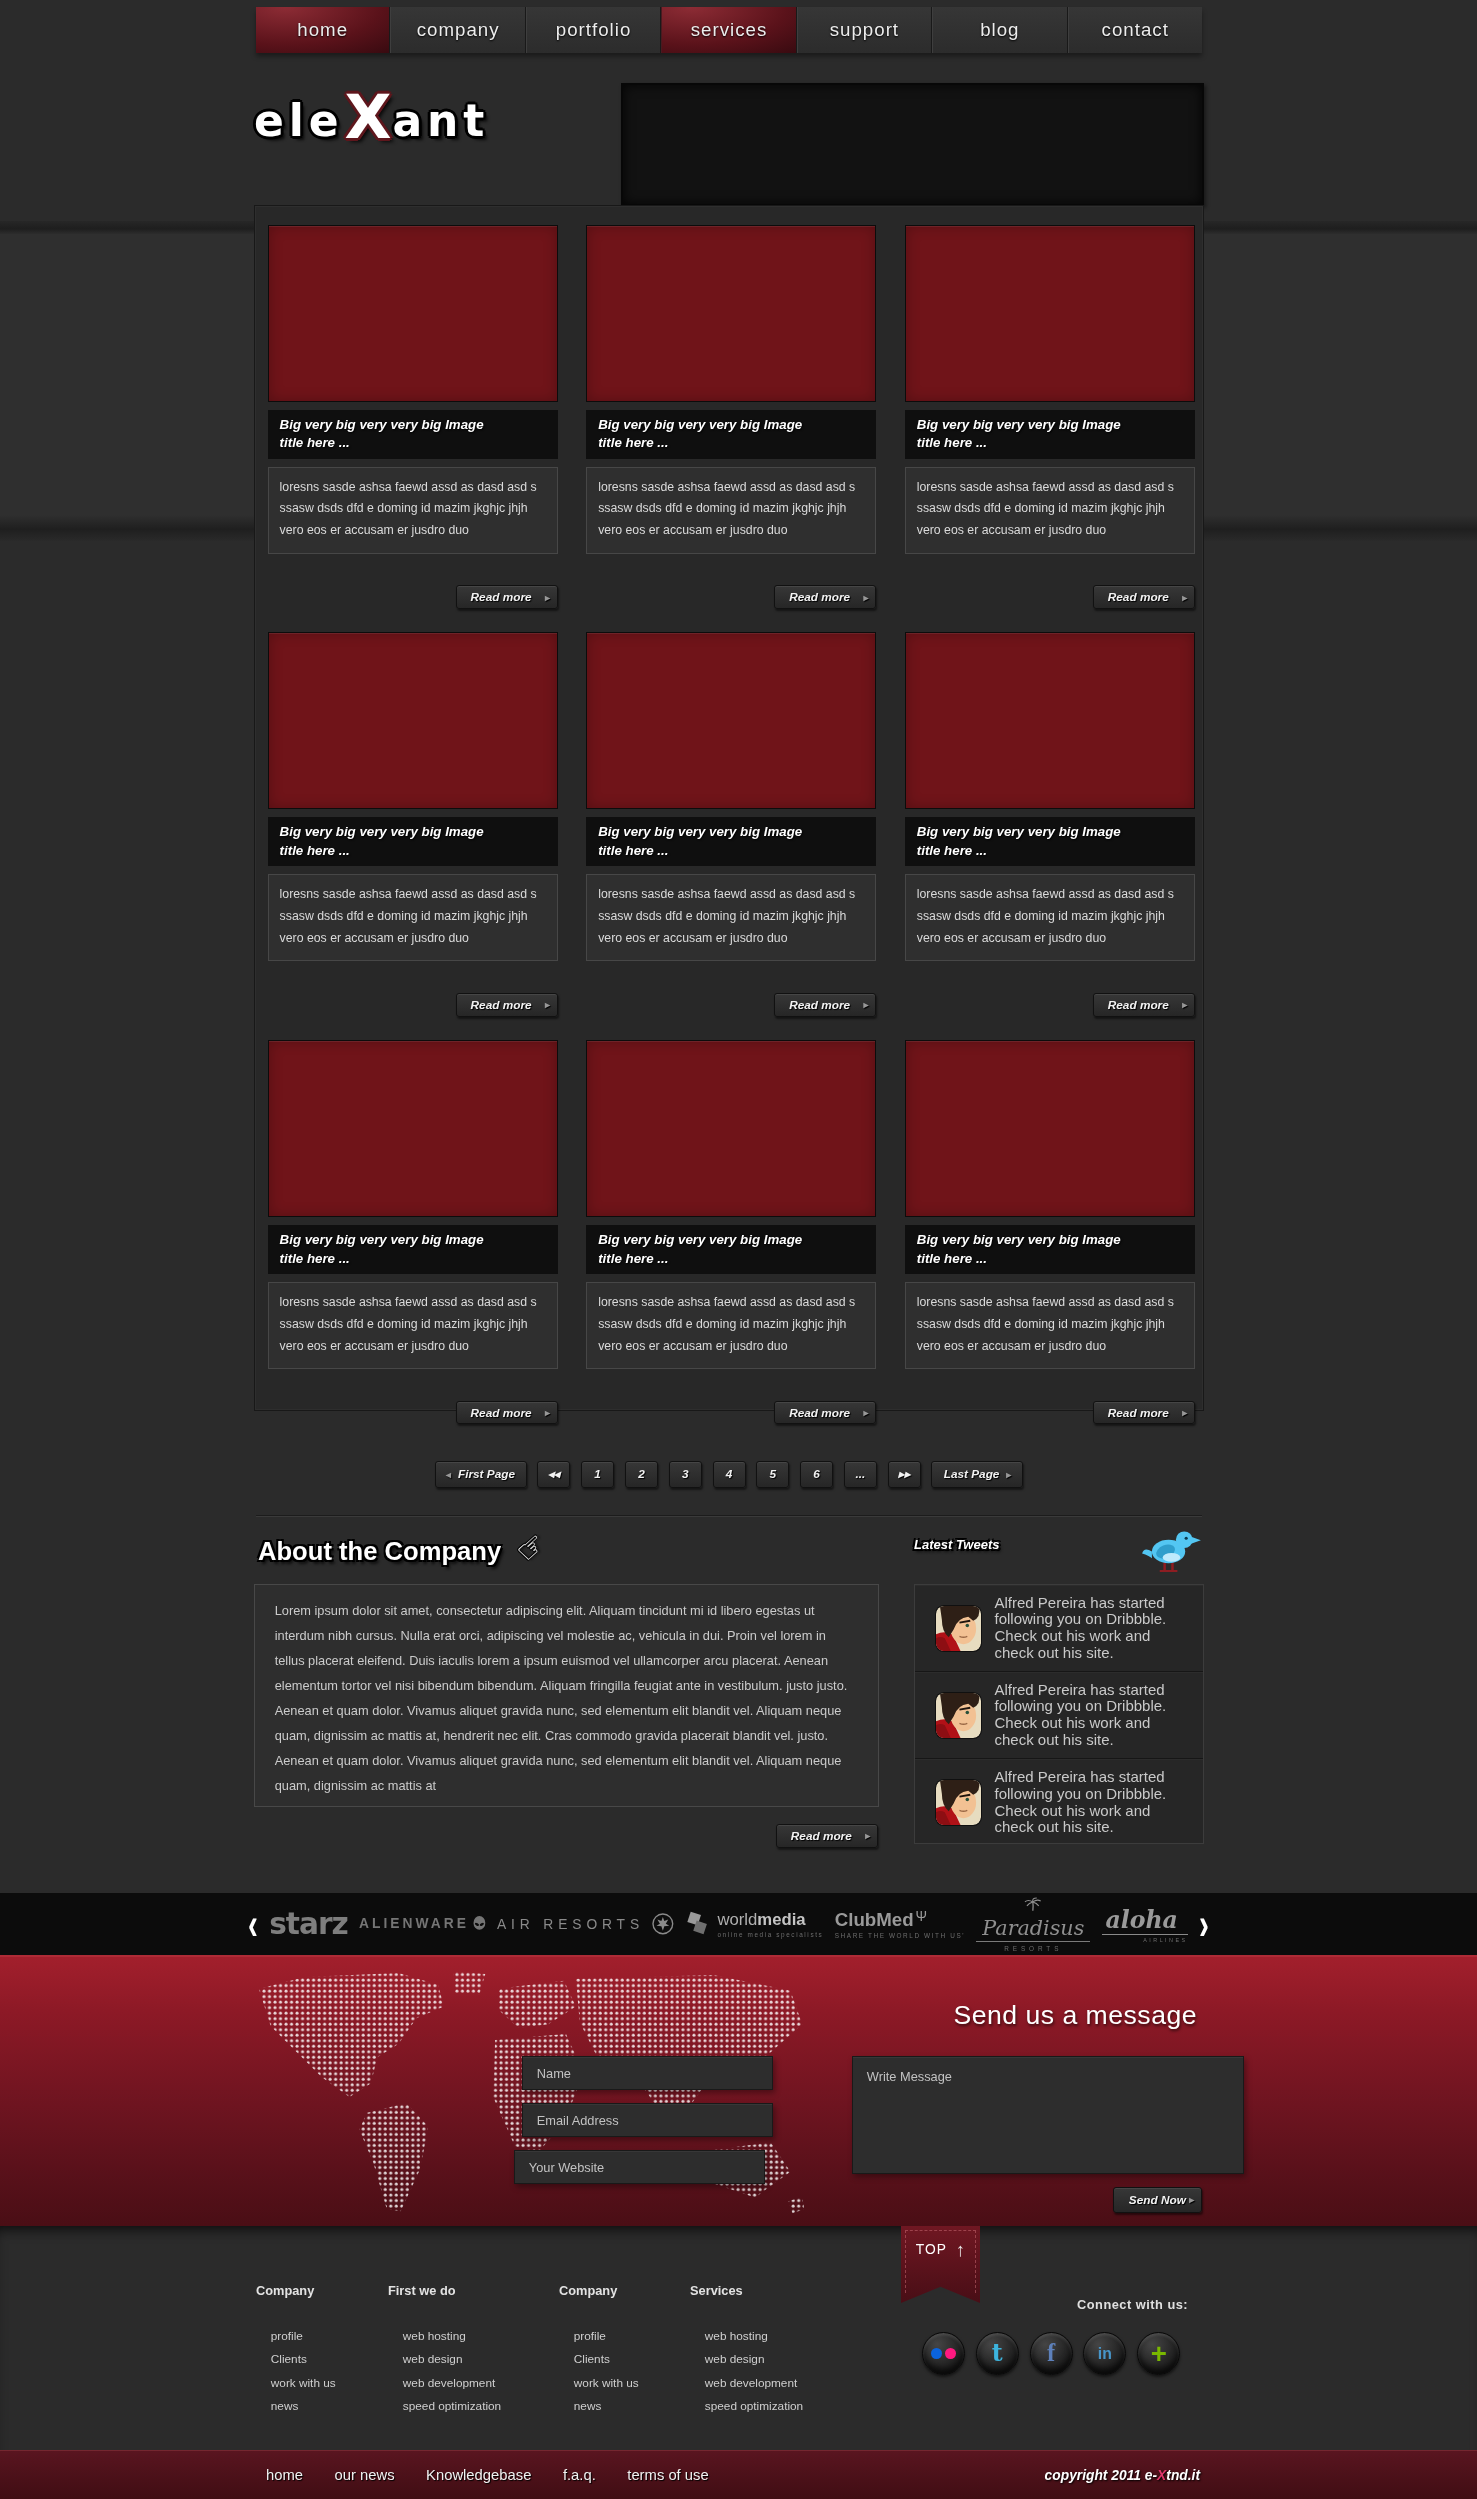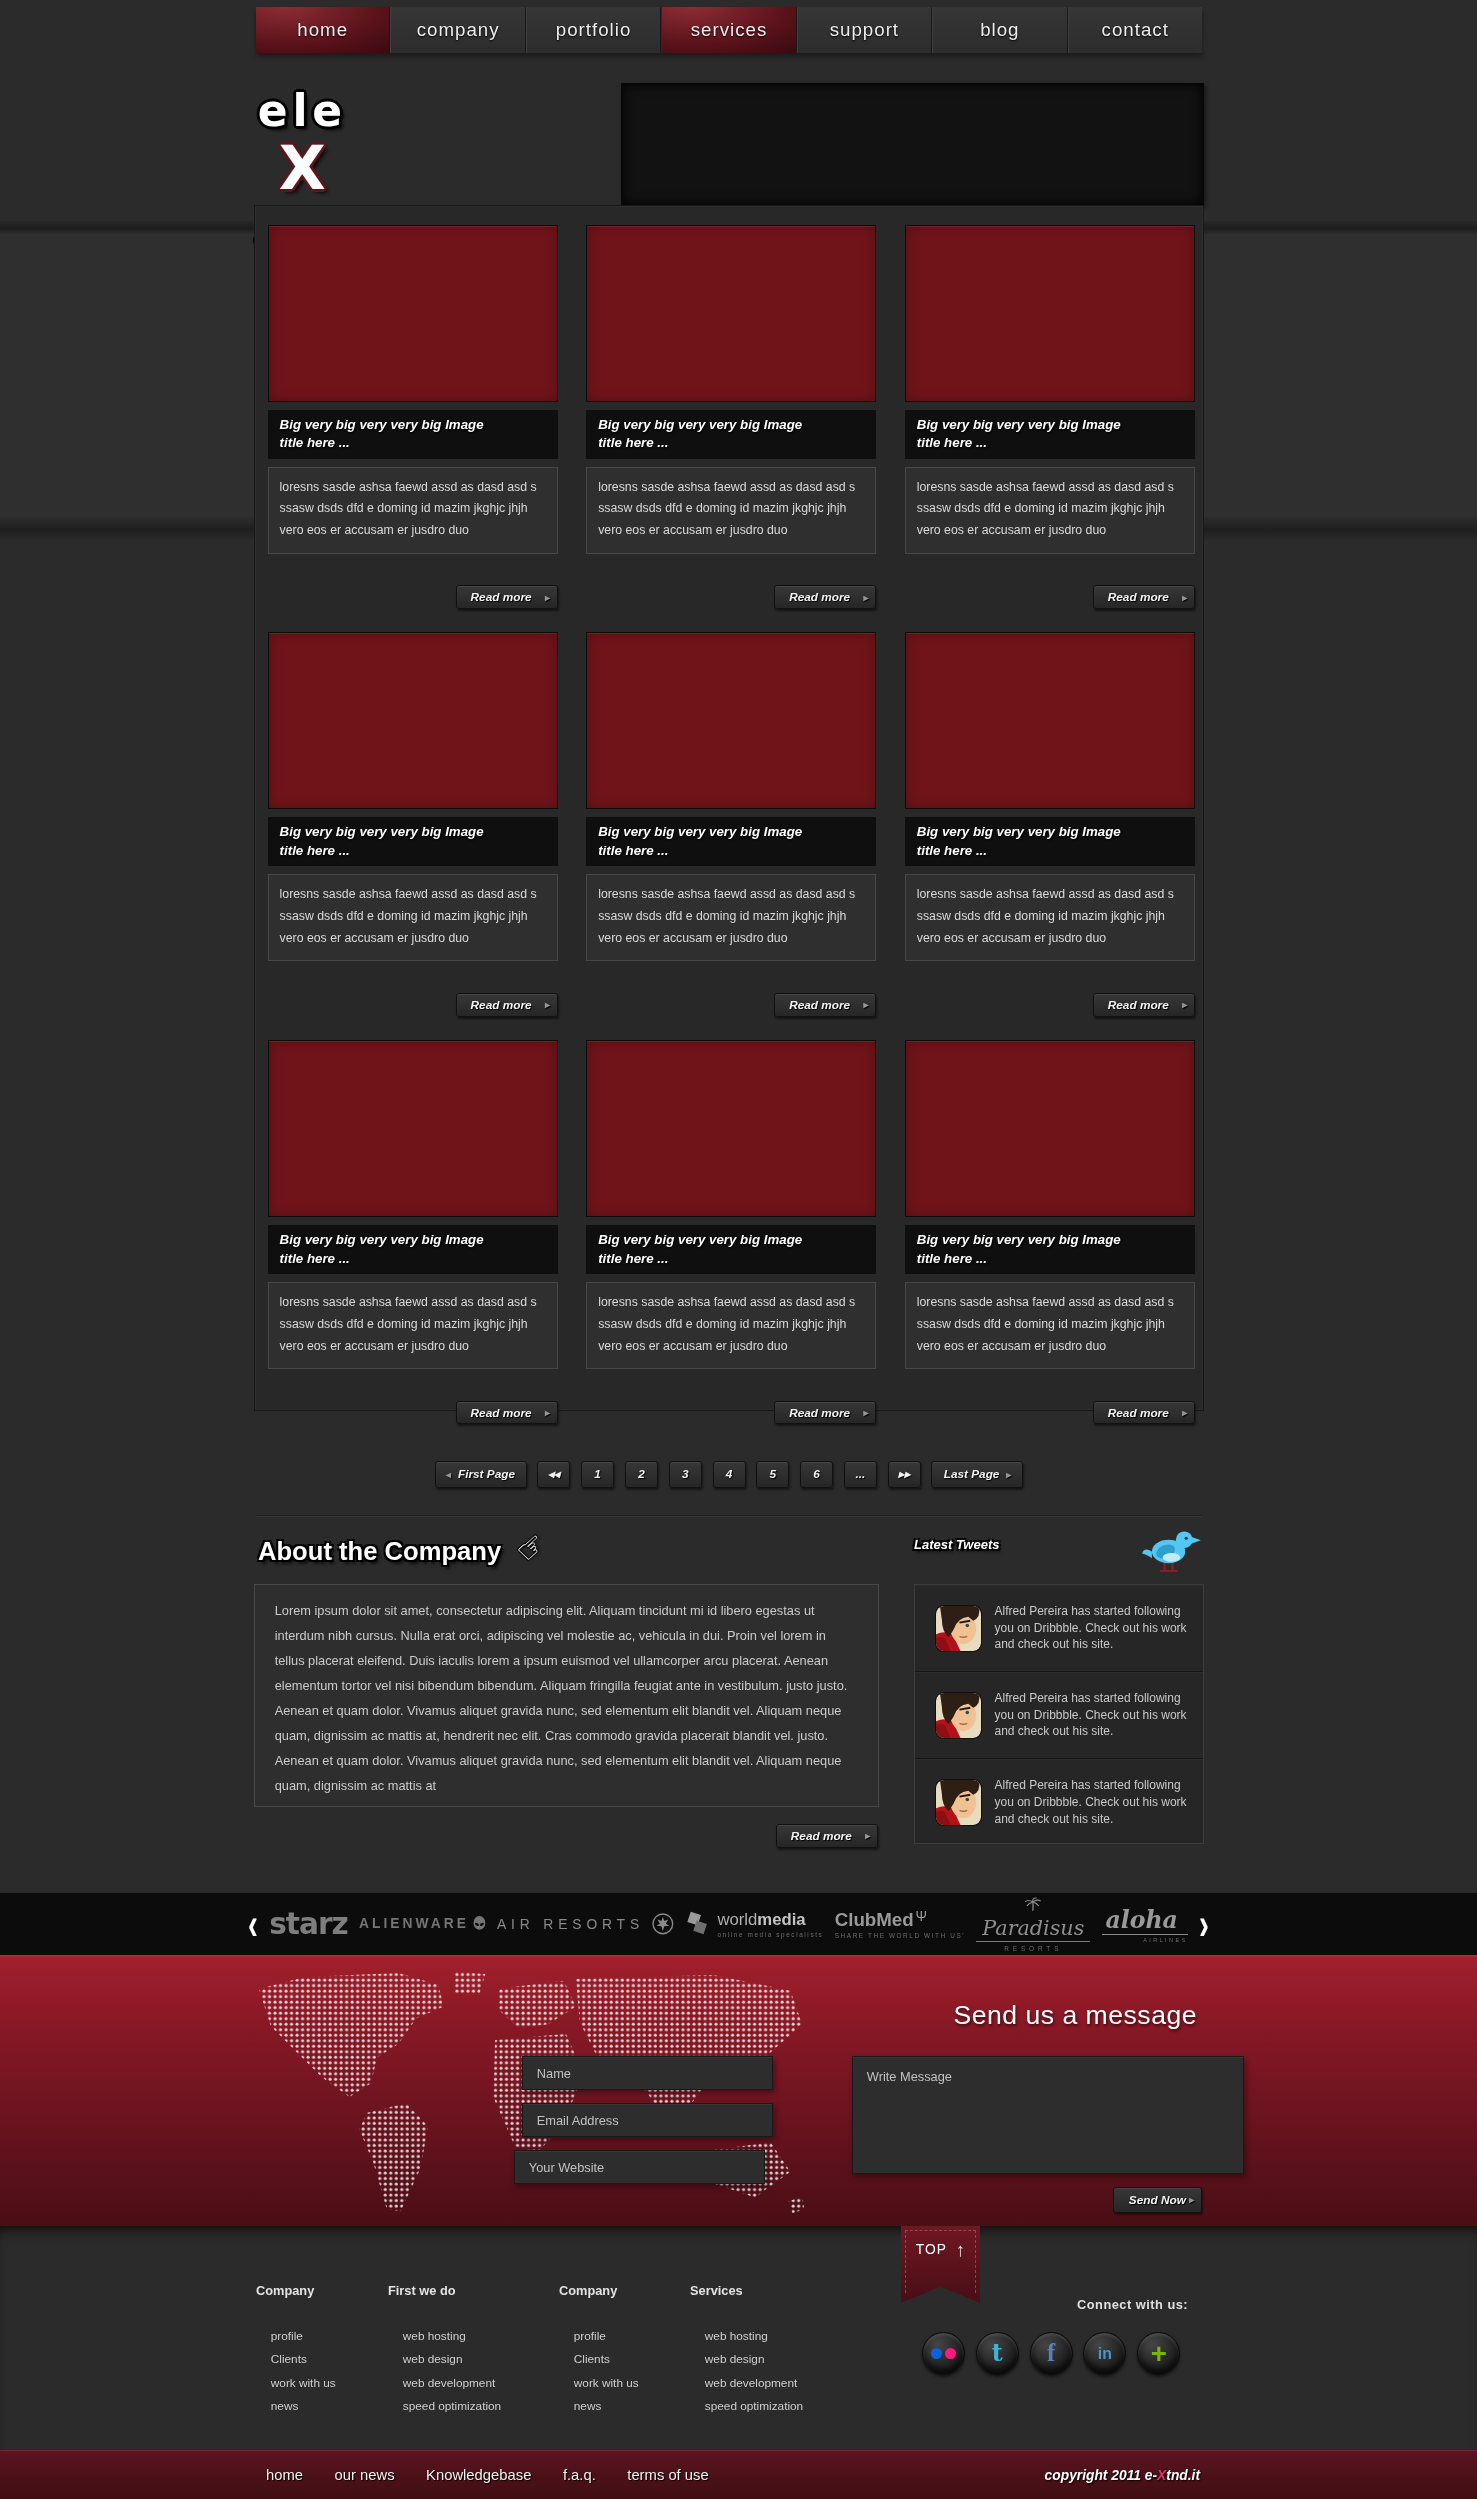--- a/index.html
+++ b/index.html
@@ -19,21 +19,21 @@
   .nav .tab{flex:1;display:flex;align-items:center;justify-content:center;cursor:pointer;
        font-size:18.7px;color:#ededed;letter-spacing:1px;text-shadow:0 1px 2px #000;
        background:linear-gradient(#363636,#2c2c2c);
        border-left:1px solid #3e3e3e;border-right:1px solid #191919;}
   .nav .tab:first-child{border-left:none}.nav .tab:last-child{border-right:none}
   .nav .tab.active{background:radial-gradient(130% 150% at 22% 0%,#8d2c35 0%,#5a121a 55%,#2e080d 100%);
        border-left-color:#4a1a20;}
 
   
   .logo{position:absolute;left:254px;top:85px;display:flex;align-items:center;
-        font-family:"DejaVu Sans",sans-serif;font-weight:bold;flex-direction:column;}
+        font-family:"DejaVu Sans",sans-serif;font-weight:bold;}
   .logo .lpart{font-size:44px;color:#fff;letter-spacing:4.9px;
      text-shadow:-3px 0 #000,3px 0 #000,0 -3px #000,0 3px #000,-2px -2px #000,2px -2px #000,
        -2px 2px #000,2px 2px #000,3.9px 3.9px 3px rgba(0,0,0,.75);}
   .logo .lx{font-size:61px;color:#fff;margin:0 1px;position:relative;top:-3.9px;
      text-shadow:-3px 0 #5e161c,3px 0 #5e161c,0 -3px #5e161c,0 3px #5e161c,-2px -2px #5e161c,
        2px -2px #5e161c,-2px 2px #5e161c,2px 2px #5e161c,3.9px 3.9px 3.9px rgba(0,0,0,.8);}
 
   
   .banner{position:absolute;left:621px;top:83px;width:583px;height:123px;background:#121212;
      border:2px solid #070707;box-shadow:inset 0 0 11.8px rgba(0,0,0,.85),2px 2px 3.9px rgba(0,0,0,.45);
@@ -87,21 +87,21 @@
   
   .tweets-heading{position:absolute;left:914px;top:1537px;font-size:13px;font-style:italic;
      font-weight:bold;color:#fff;
      text-shadow:-2px -2px 0 #000,2px -2px 0 #000,-2px 2px 0 #000,2px 2px 0 #000,2px 3px 3px rgba(0,0,0,.8);}
   .bird{position:absolute;left:1141px;top:1527px;}
   .tweets-panel{position:absolute;left:914px;top:1584px;width:290px;height:260px;box-sizing:border-box;
      background:#262626;border:1px solid #3c3c3c;}
   .tweet{height:87px;box-sizing:border-box;display:flex;align-items:center;gap:13.8px;
      padding:0 9.9px 0 20.7px;border-bottom:1px solid #161616;box-shadow:inset 0 1px 0 rgba(255,255,255,.03);}
   .tweet:last-child{border-bottom:none;}
-  .tweet-text{font-size:12px;line-height:16.7px;color:#c9c9c9;}
+  .tweet-text{font-size:15px;line-height:16.7px;color:#c9c9c9;}
   .avatar{flex:none;border-radius:7.9px;box-shadow:0 0 0 1px #101010;}
 
   
   .brands{position:absolute;left:0;top:1893px;width:1478px;height:62px;background:#0c0c0c;}
   .brands-inner{position:absolute;left:248px;top:0;width:961px;height:62px;display:flex;
      align-items:center;justify-content:space-between;}
   .car-arrow{color:#fff;font-size:29.6px;font-weight:bold;transform:scaleY(1.5);cursor:pointer;
      line-height:1;}
   .brand{color:#8f8f8f;text-align:center;cursor:pointer;}
   .b-starz{font-family:"DejaVu Sans",sans-serif;font-size:29.6px;font-weight:900;letter-spacing:-1px;color:#7e7e7e;}

